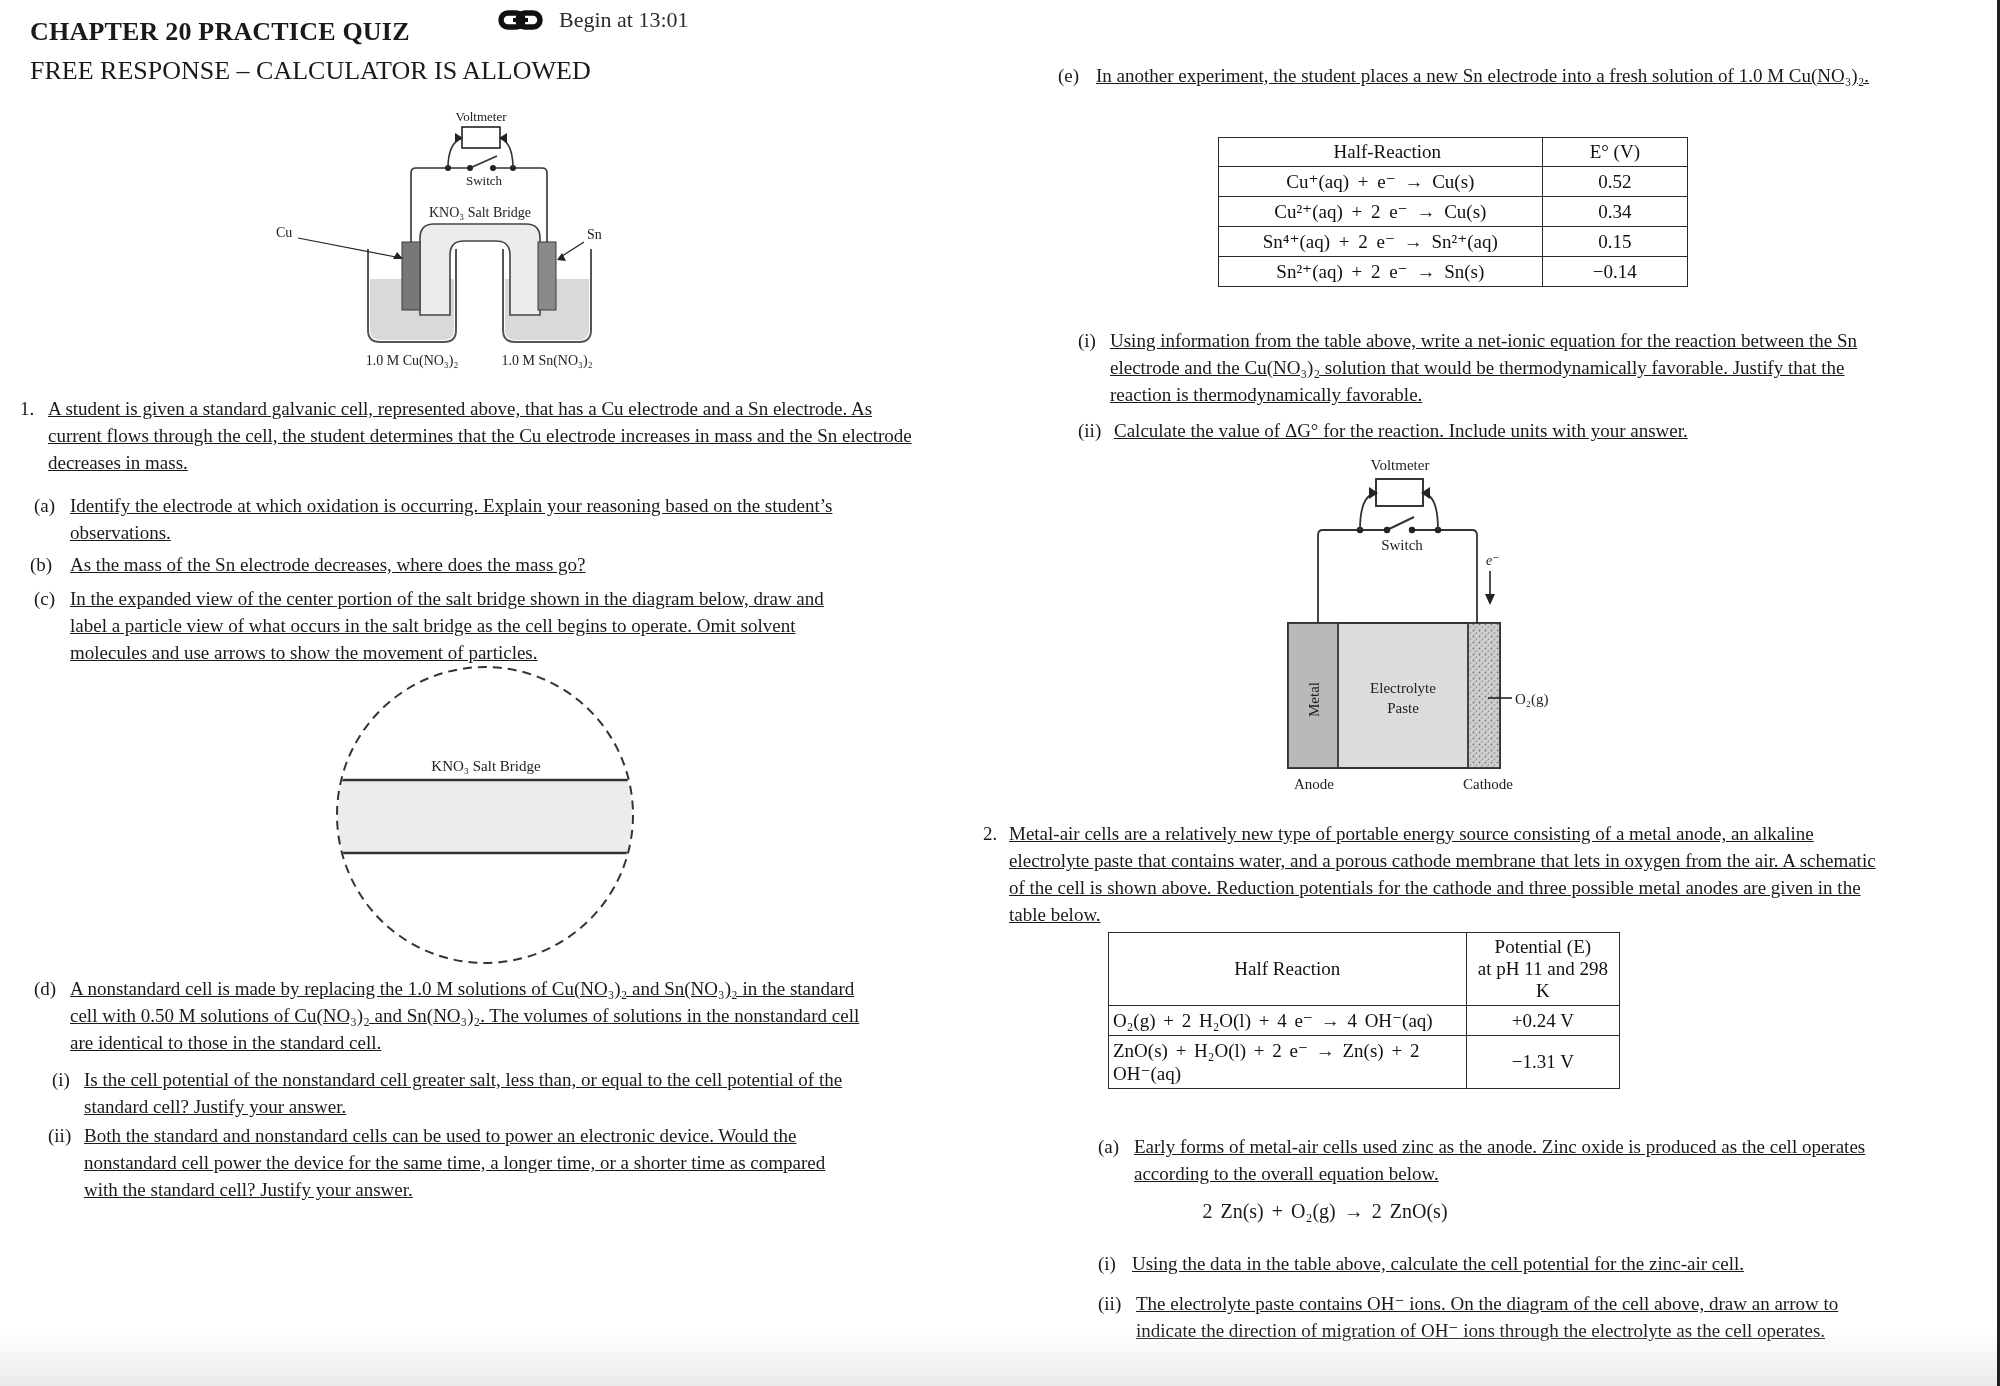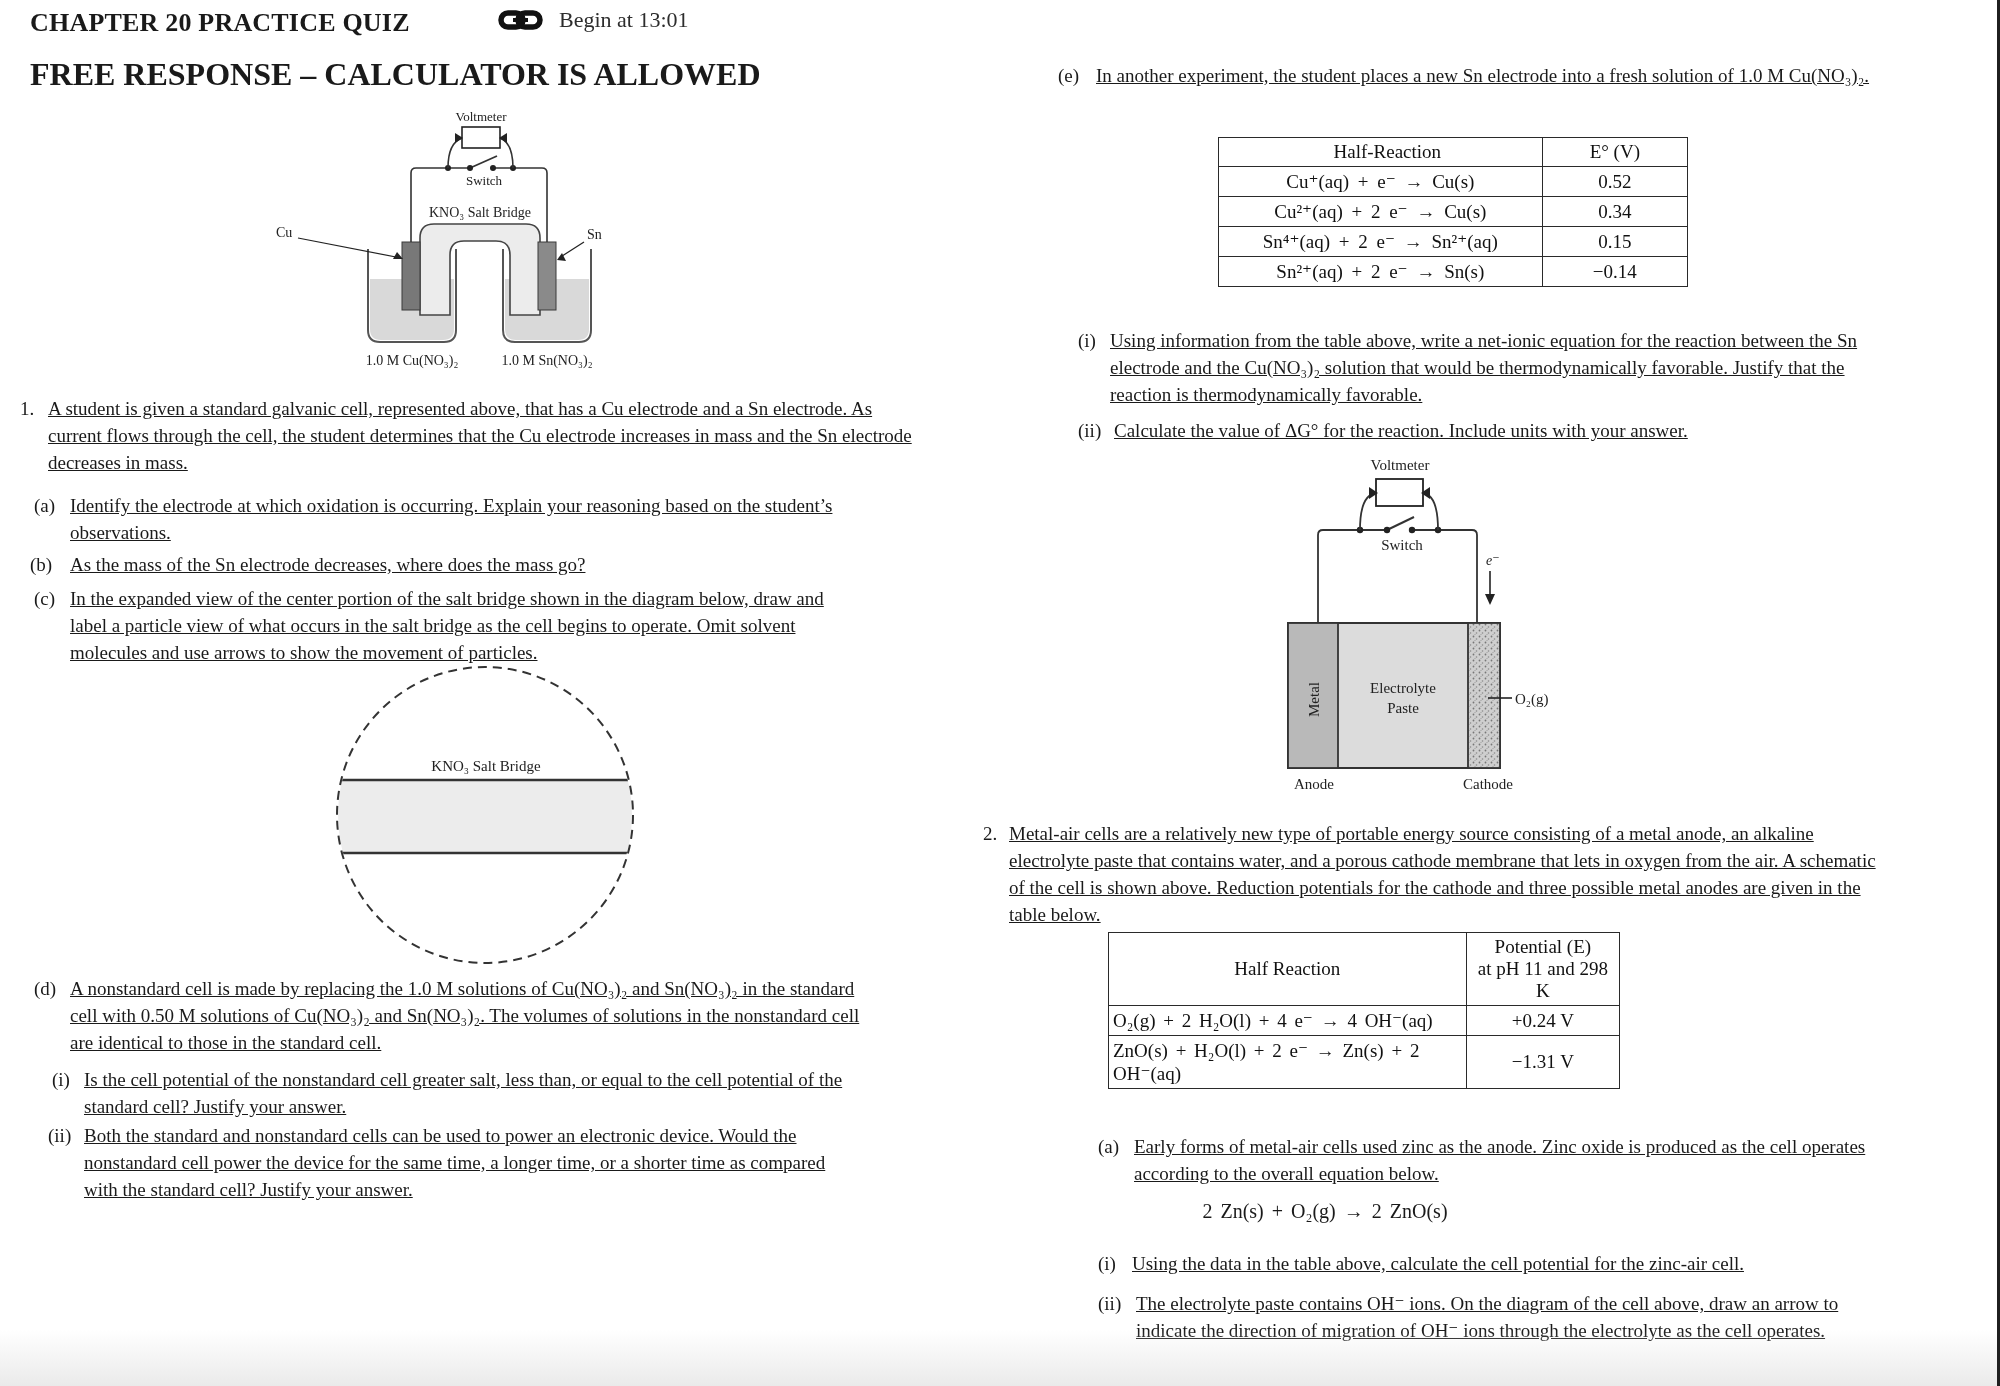--- a/index.html
+++ b/index.html
@@ -3,22 +3,22 @@
 <meta charset="utf-8">
 <style>
   html,body{margin:0;padding:0;background:#fff;}
   .page{
     position:relative;width:2000px;height:1386px;background:#ffffff;overflow:hidden;
     font-family:"Liberation Serif","DejaVu Serif",serif;color:#1a1a1a;
   }
   .page-right-edge{position:absolute;top:0;right:0;width:3px;height:100%;background:#1f1f1f;}
   .page-bottom-fade{position:absolute;left:0;bottom:0;width:100%;height:56px;
     background:linear-gradient(180deg,rgba(236,236,236,0) 0%,#eaeaea 100%);}
-  .doc-title{position:absolute;left:30px;top:8px;font-size:26px;font-weight:bold;letter-spacing:.2px;}
-  .section-heading{position:absolute;left:30px;top:56px;font-size:32px;font-weight:bold;}
+  .doc-title{position:absolute;left:30px;top:17px;font-size:26px;font-weight:bold;letter-spacing:.2px;}
+  .section-heading{position:absolute;left:30px;top:56px;font-size:26px;font-weight:normal;}
   .link-row{position:absolute;left:497px;top:5px;display:flex;align-items:center;gap:16px;}
   .begin-label{font-family:Liberation Serif, serif;font-size:22px;color:#2d2d2d;}
   .qrow{position:absolute;display:flex;font-size:19px;line-height:27px;}
   .qlabel{flex:0 0 30px;}
   .qtext{flex:1;text-decoration:underline;}
   .quiz-table{position:absolute;border-collapse:collapse;font-size:19px;color:#111;}
   .quiz-table th,.quiz-table td{border:1.6px solid #2a2a2a;padding:3px 6px;}
   .quiz-table th{font-weight:normal;text-align:center;}
   .t1 td.rxn{text-align:center;word-spacing:4px;}
   .t2 td.rxn{text-align:left;padding-left:4px;word-spacing:3px;}

